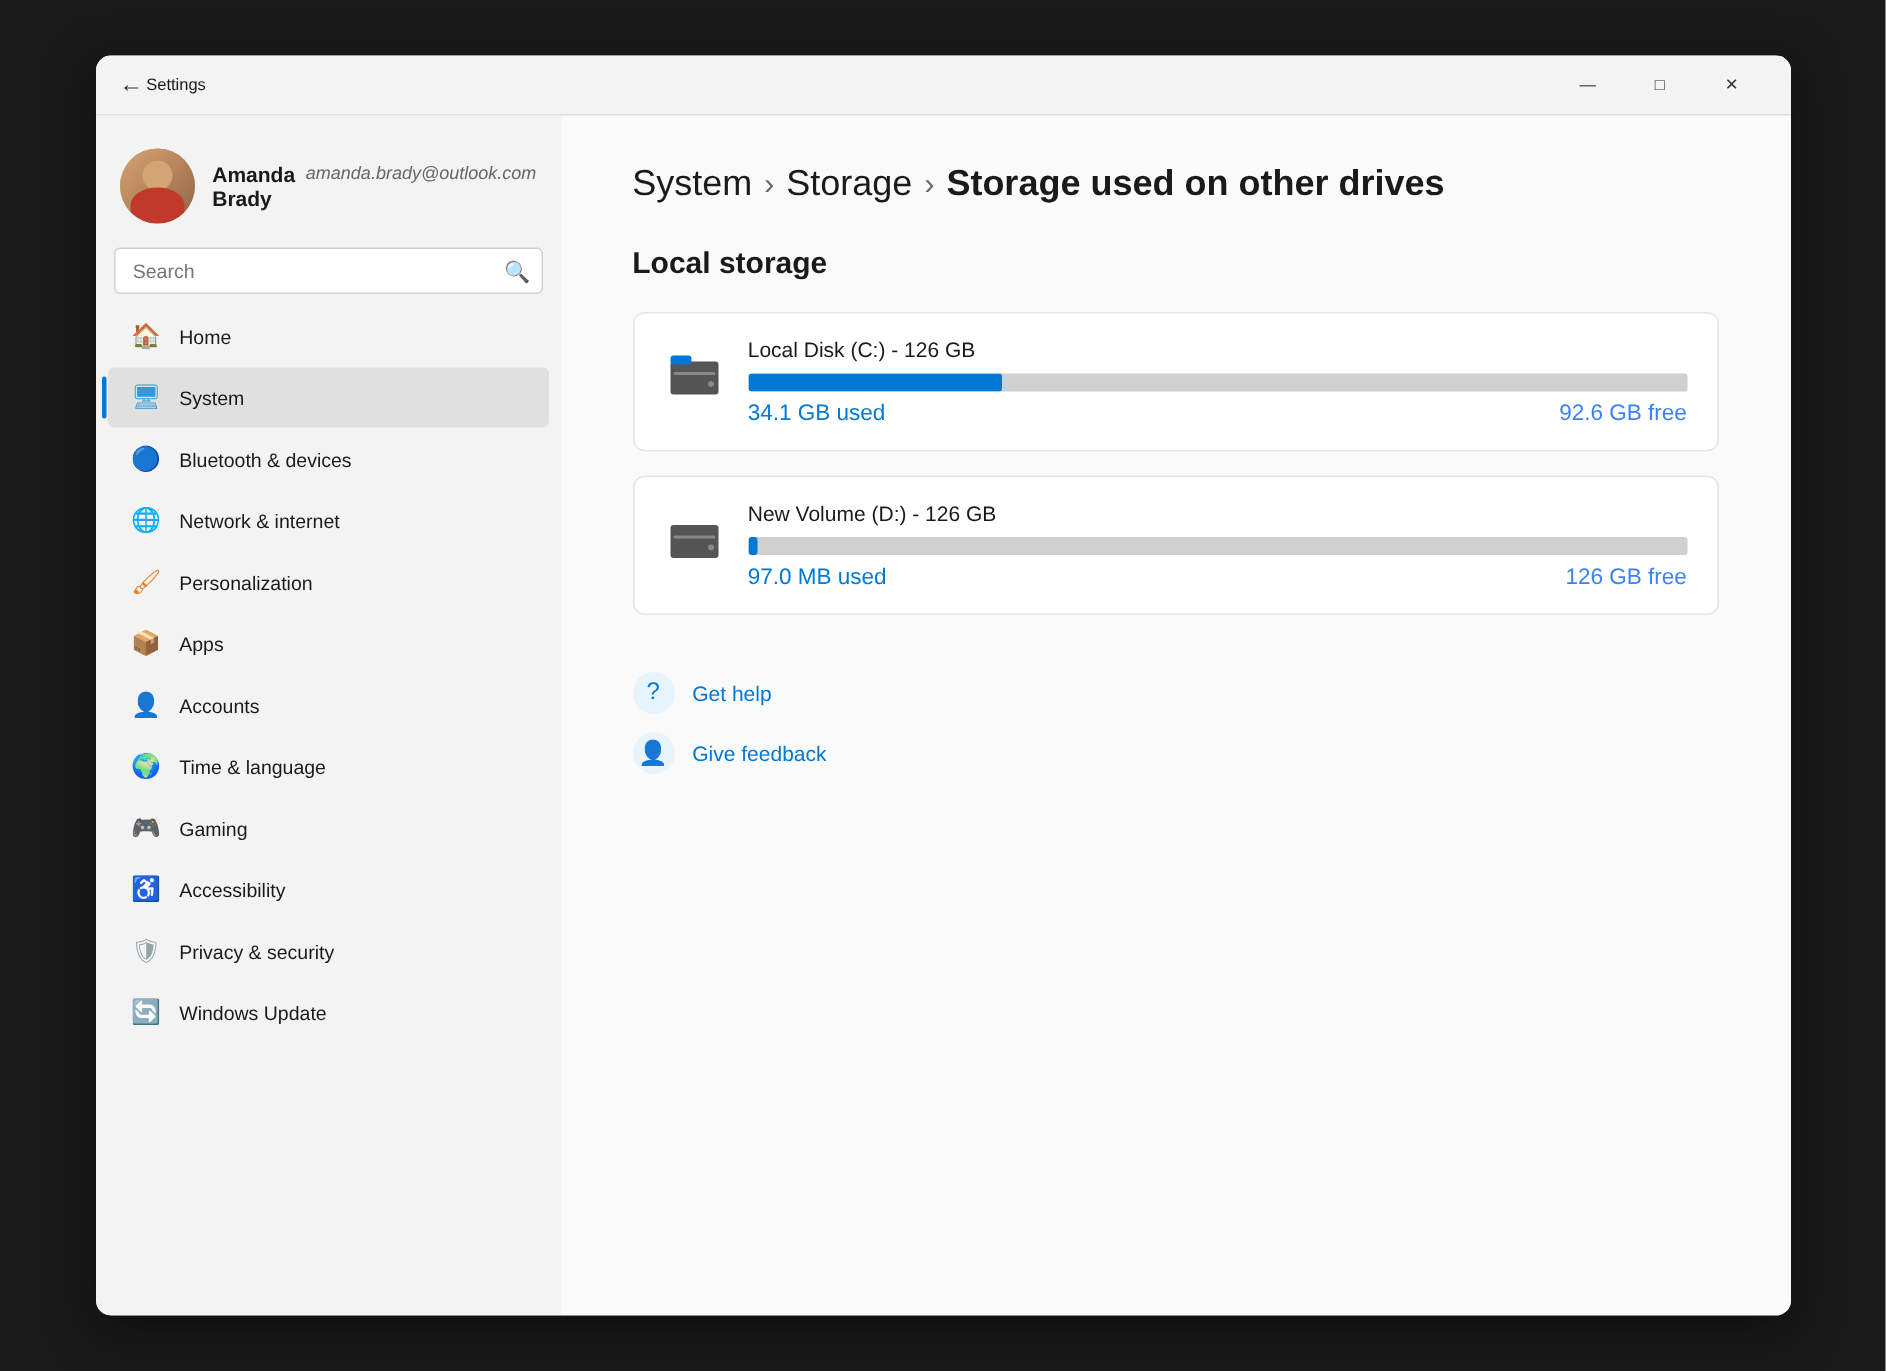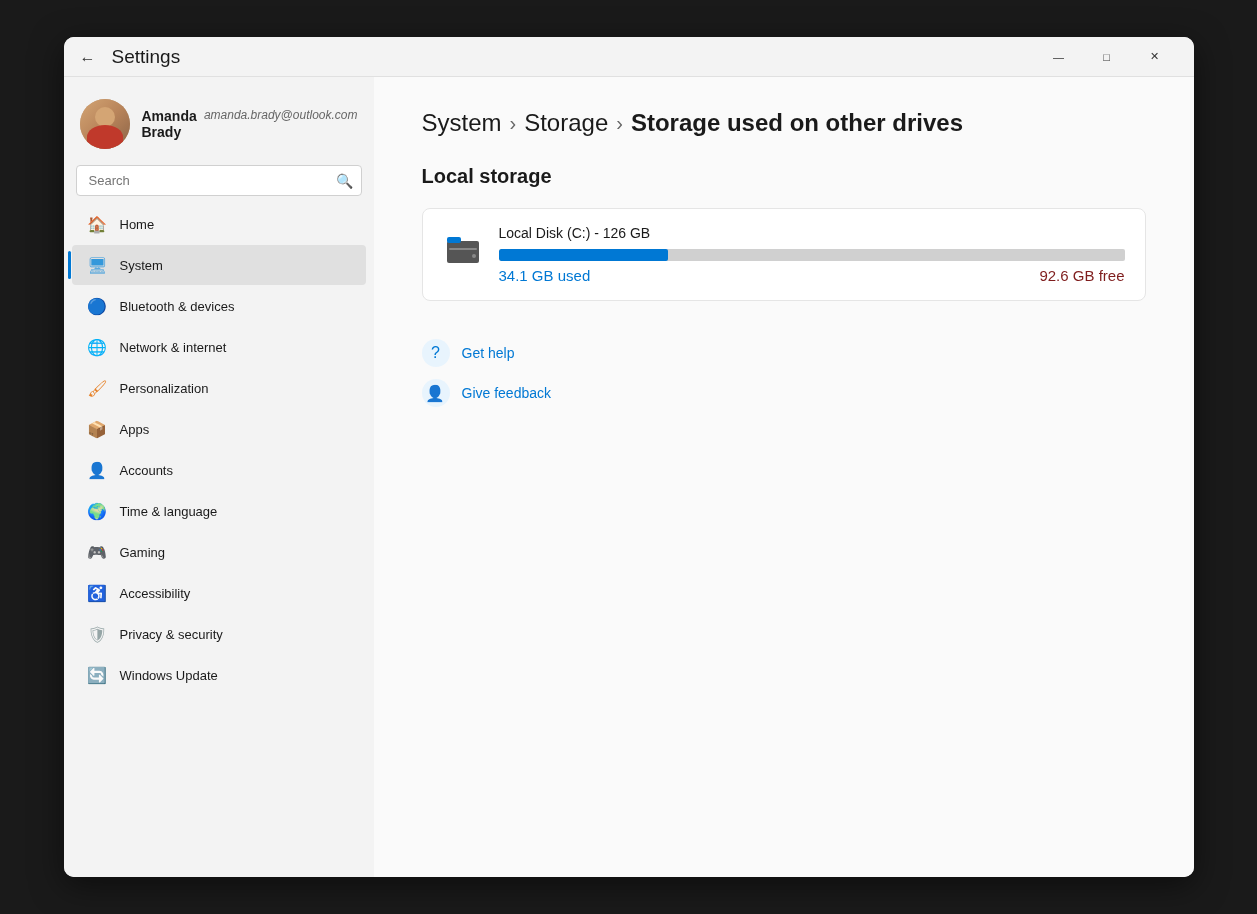--- a/index.html
+++ b/index.html
@@ -24,23 +24,23 @@
     .titlebar {
       background: #f3f3f3;
       height: 40px;
       display: flex;
       align-items: center;
       padding: 0 16px;
       flex-shrink: 0;
       border-bottom: 1px solid #e0e0e0;
     }
     .titlebar-title {
-      font-size: 19px;
+      font-size: 11px;
       color: #1a1a1a;
-      margin-left: 16px;
+      margin-left: 2px;
     }
     .titlebar-controls {
       margin-left: auto;
       display: flex;
       gap: 2px;
     }
     .titlebar-btn {
       width: 46px;
       height: 32px;
       display: flex;
@@ -231,21 +231,21 @@
       background: #0078d4;
       border-radius: 2px;
     }
     .drive-stats {
       display: flex;
       justify-content: space-between;
       font-size: 15px;
       align-items: center;
     }
     .used-label { color: #0078d4; }
-    .free-label { color: #7f1d1d; margin-left: 24px; }
+    .free-label { color: #3b82f6; margin-left: 24px; }
     .links-section { margin-top: 32px; }
     .help-link {
       display: flex;
       align-items: center;
       gap: 12px;
       padding: 6px 0;
       cursor: pointer;
       color: #0078d4;
       font-size: 14px;
       text-decoration: none;
@@ -386,20 +386,39 @@
             <div class="progress-bar">
               <div class="progress-fill" style="width: 27%"></div>
             </div>
             <div class="drive-stats">
               <span class="used-label">34.1 GB used</span>
               <span class="free-label">92.6 GB free</span>
             </div>
           </div>
         </div>
 
+        <div class="drive-item">
+          <div class="drive-icon">
+            <svg width="36" height="36" viewBox="0 0 36 36">
+              <rect x="2" y="10" width="32" height="22" rx="2" fill="#555"></rect>
+              <rect x="4" y="17" width="28" height="2" rx="1" fill="#888"></rect>
+              <circle cx="29" cy="25" r="2" fill="#888"></circle>
+            </svg>
+          </div>
+          <div class="drive-details">
+            <div class="drive-title">New Volume (D:) - 126 GB</div>
+            <div class="progress-bar">
+              <div class="progress-fill" style="width: 1%"></div>
+            </div>
+            <div class="drive-stats">
+              <span class="used-label">97.0 MB used</span>
+              <span class="free-label">126 GB free</span>
+            </div>
+          </div>
+        </div>
       </div>
 
       <div class="links-section">
         <a class="help-link">
           <span class="help-link-icon" style="background:#e8f4fd;color:#0078d4;">?</span>
           <span>Get help</span>
         </a>
         <a class="help-link">
           <span class="help-link-icon" style="background:#e8f4fd;color:#0078d4;">👤</span>
           <span>Give feedback</span>

